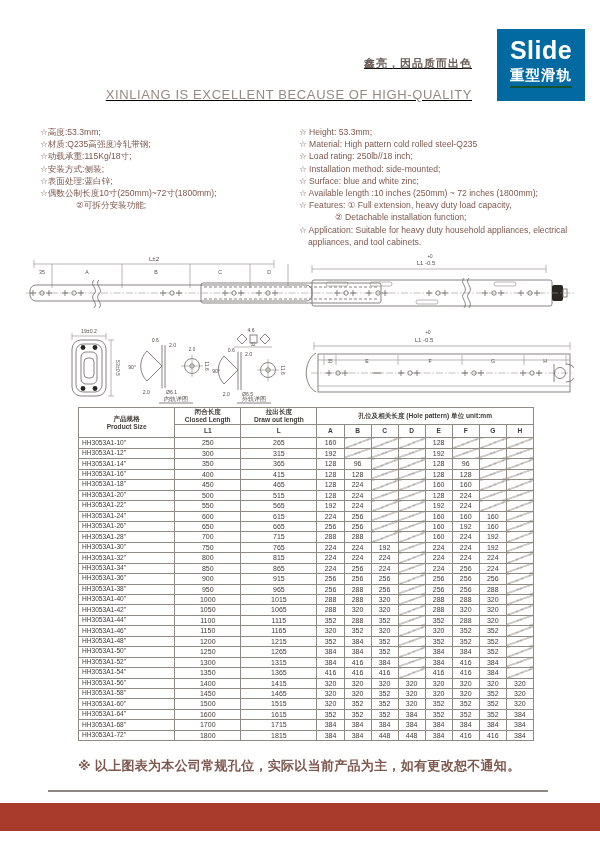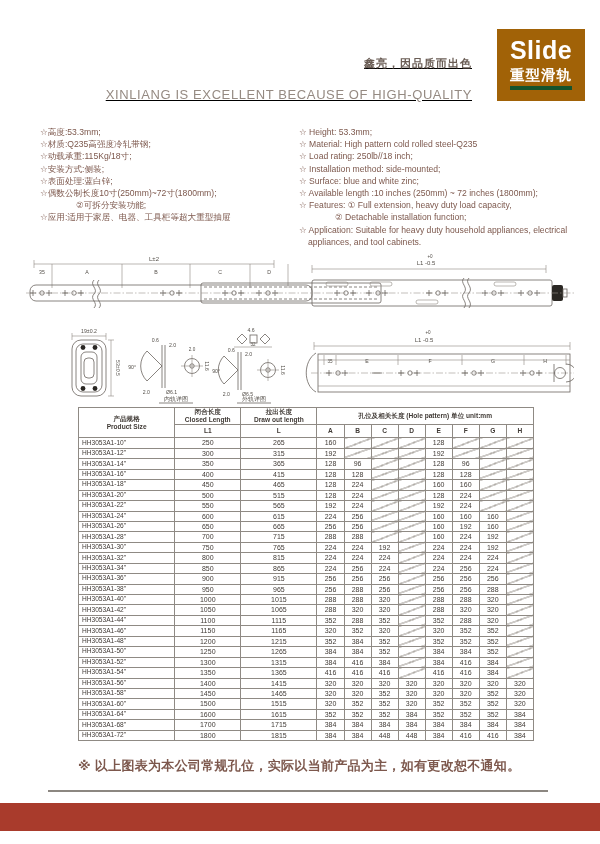--- a/index.html
+++ b/index.html
@@ -2,24 +2,24 @@
 <html><head>
 <meta charset="utf-8">
 <style>
   * { margin:0; padding:0; box-sizing:border-box; }
   html,body { width:600px; height:844px; background:#ffffff;
     font-family:"Liberation Sans","DejaVu Sans",sans-serif; }
   #page { position:relative; width:600px; height:844px; overflow:hidden; background:#fff; }
 
   
   .logo { position:absolute; left:497px; top:29px; width:88px; height:72px;
-    background:#a16207; color:#fff; text-align:center; }
+    background:#0369a1; color:#fff; text-align:center; }
   .logo-title { font-size:25px; font-weight:bold; letter-spacing:0.5px; margin-top:7px; }
   .logo-sub { display:inline-block; font-size:14.5px; font-weight:bold; letter-spacing:1px;
-    border-bottom:4px solid #14532d; padding-bottom:1px; margin-top:1px; }
+    border-bottom:2px solid #14532d; padding-bottom:1px; margin-top:1px; }
   .tagline { position:absolute; left:0; top:56px; width:472px; text-align:right;text-decoration:underline; }
   .tagline-cn { font-size:11px; font-weight:bold; color:#6a5d55; letter-spacing:1px; }
   .tagline-en { font-size:13px; color:#958a82; letter-spacing:0.6px; margin-top:16px; }
 
   
   .specs { position:absolute; top:126px; font-size:8.6px; font-weight:400;
     color:#7d584d; line-height:12.2px; }
   .specs-cn { left:40px; width:256px; }
   .specs-en { left:299px; width:280px; }
   .spec-line { white-space:nowrap; }
@@ -70,21 +70,20 @@
   </div>
 
   <div class="specs specs-cn">
       <div class="spec-line">☆高度:53.3mm;</div>
       <div class="spec-line">☆材质:Q235高强度冷轧带钢;</div>
       <div class="spec-line">☆动载承重:115Kg/18寸;</div>
       <div class="spec-line">☆安装方式:侧装;</div>
       <div class="spec-line">☆表面处理:蓝白锌;</div>
       <div class="spec-line">☆偶数公制长度10寸(250mm)~72寸(1800mm);</div>
       <div class="spec-line ind1">②可拆分安装功能;</div>
-      <div class="spec-line">☆应用:适用于家居、电器、工具柜等超大重型抽屉</div>
     </div>
   <div class="specs specs-en">
       <div class="spec-line">☆ Height: 53.3mm;</div>
       <div class="spec-line">☆ Material: High pattern cold rolled steel-Q235</div>
       <div class="spec-line">☆ Load rating: 250lb//18 inch;</div>
       <div class="spec-line">☆ Installation method: side-mounted;</div>
       <div class="spec-line">☆ Surface: blue and white zinc;</div>
       <div class="spec-line">☆ Available length :10 inches (250mm) ~ 72 inches (1800mm);</div>
       <div class="spec-line">☆ Features: ① Full extension, heavy duty load capacity,</div>
       <div class="spec-line ind1">② Detachable installation function;</div>

